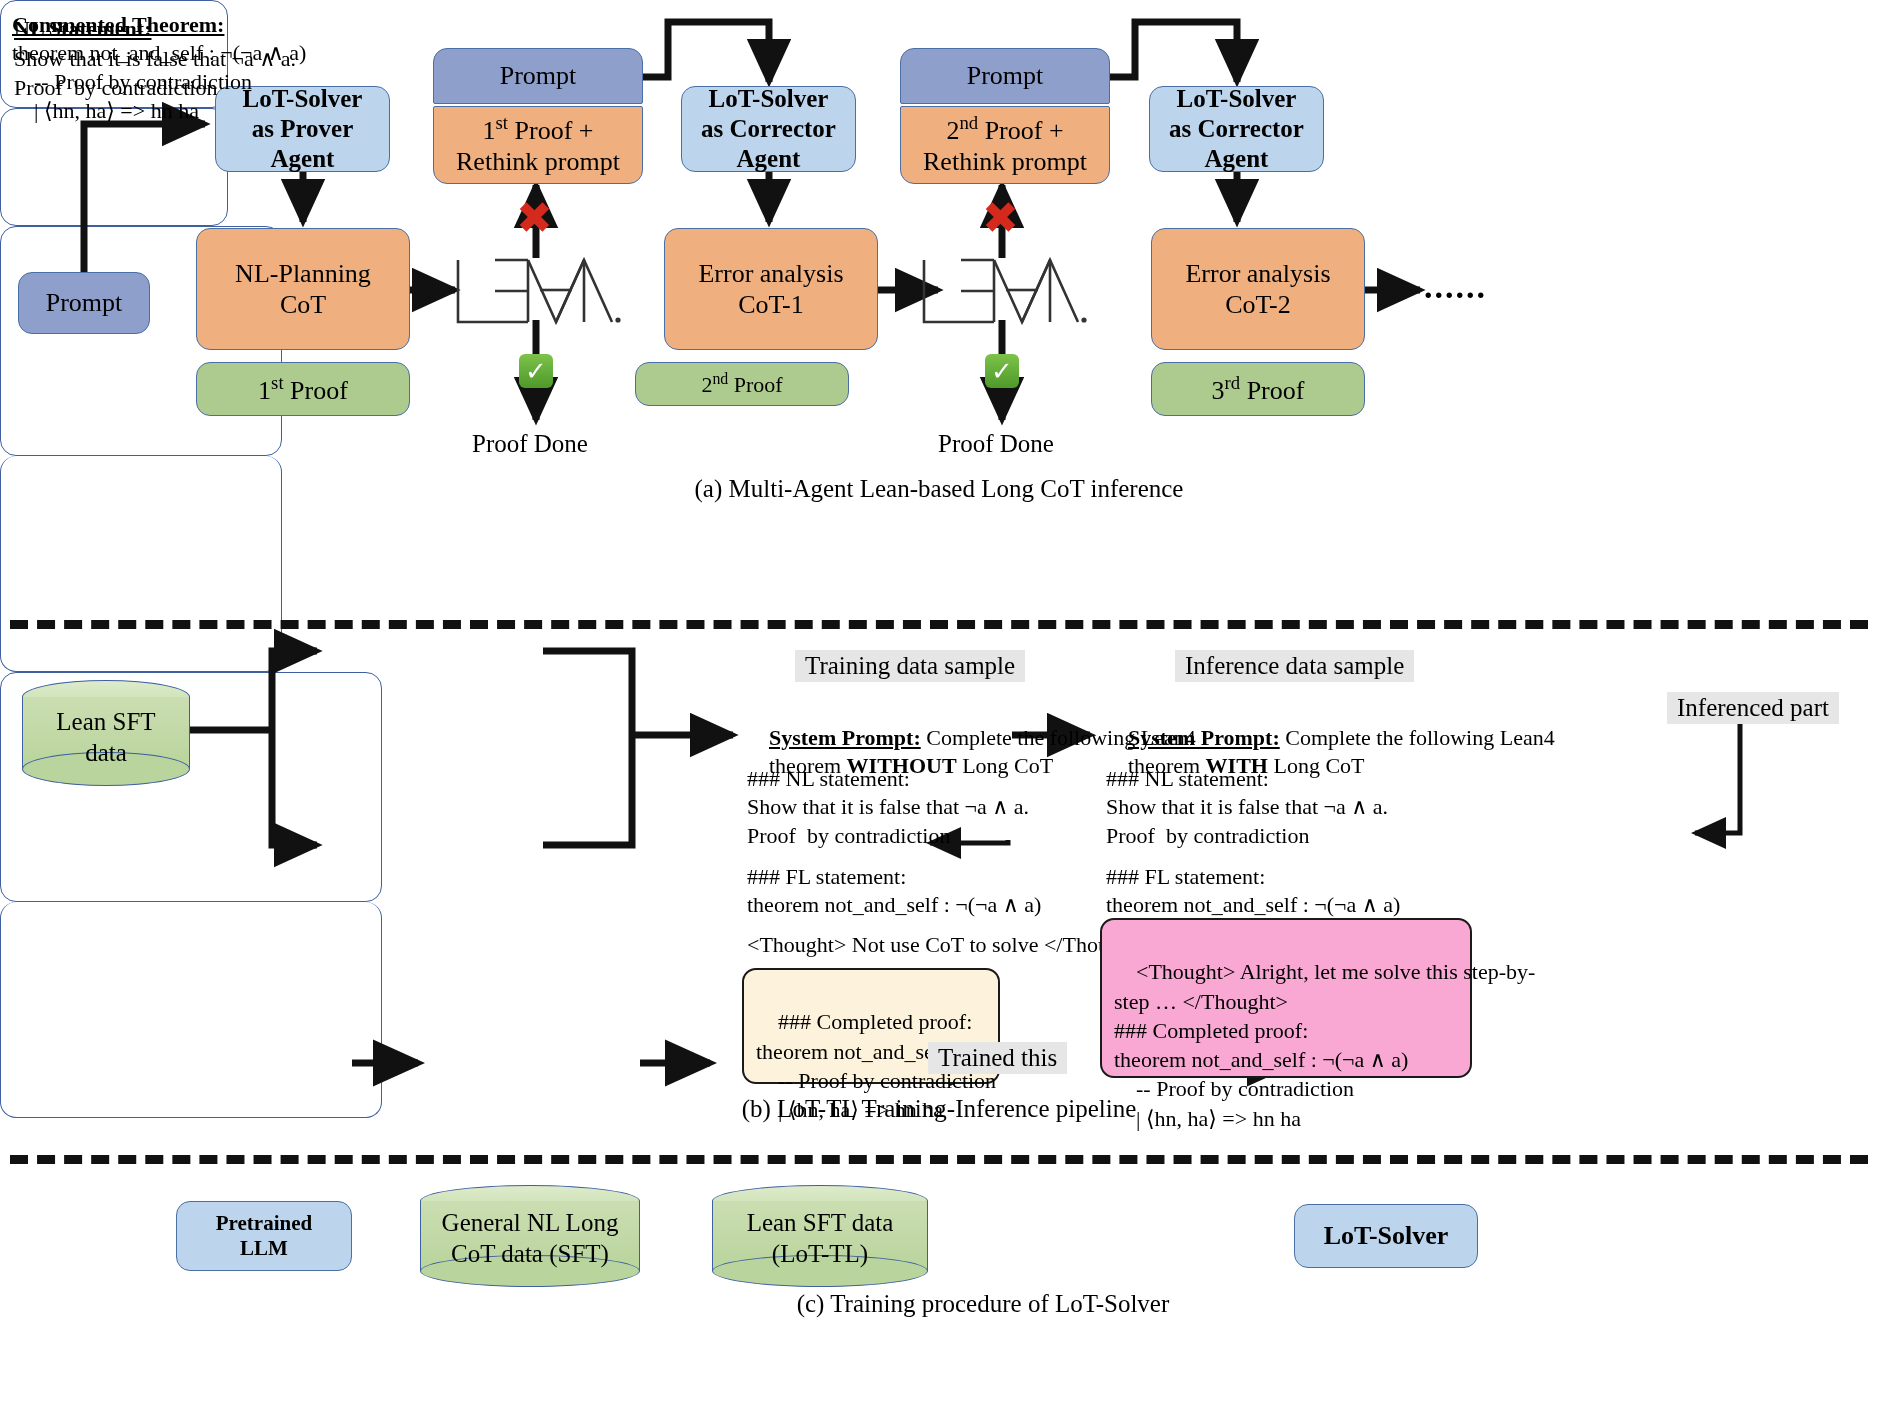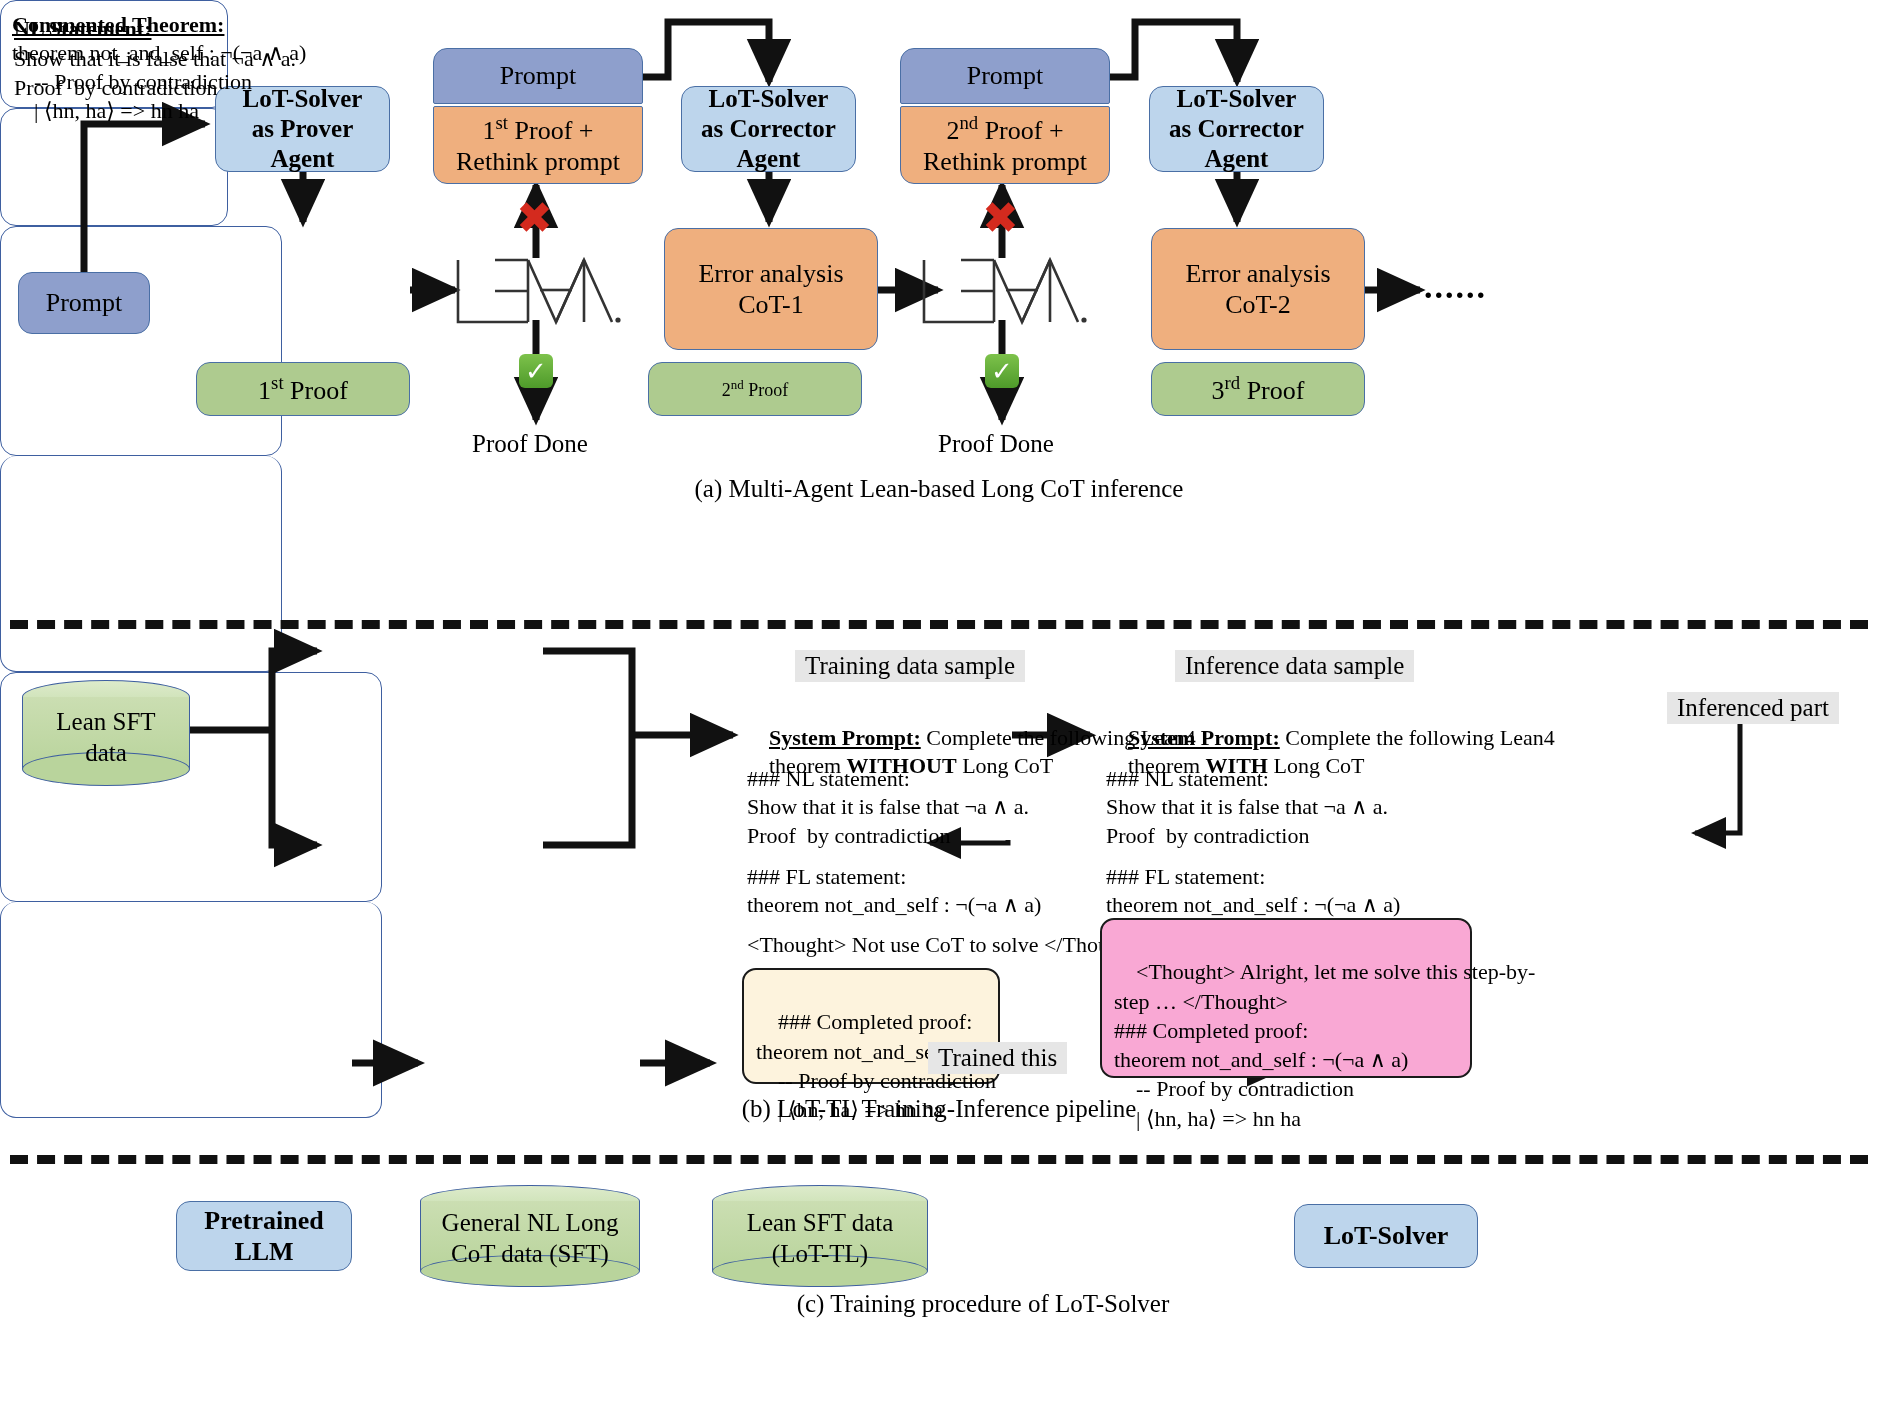--- a/index.html
+++ b/index.html
@@ -104,20 +104,24 @@
   <div class="node blue-dark" style="left:18px;top:272px;width:132px;height:62px;font-size:26px;">
     <span>Prompt</span>
   </div>
 
   <div class="node blue-light bold" style="left:215px;top:86px;width:175px;height:86px;font-size:25px;">
     <span style="white-space:pre-line;">LoT-Solver
 as Prover
 Agent</span>
   </div>
 
+  <div class="node orange" style="left:196px;top:228px;width:214px;height:122px;font-size:26px;">
+    <span style="white-space:pre-line;">NL-Planning
+CoT</span>
+  </div>
 
   <div class="node green" style="left:196px;top:362px;width:214px;height:54px;font-size:26px;">
     <span>
       <span>1</span><span class="sub">st</span><span> Proof</span>
     </span>
   </div>
 
   <div style="position:absolute;left:452px;top:252px;width:170px;height:78px;">
     <svg viewBox="0 0 170 78" width="170" height="78">
       <g stroke="#333" stroke-width="2.6" fill="none">
@@ -152,21 +156,21 @@
     <span style="white-space:pre-line;">LoT-Solver
 as Corrector
 Agent</span>
   </div>
 
   <div class="node orange" style="left:664px;top:228px;width:214px;height:122px;font-size:26px;">
     <span style="white-space:pre-line;">Error analysis
 CoT-1</span>
   </div>
 
-  <div class="node green" style="left:648px;top:362px;width:214px;height:54px;font-size:18px;">
+  <div class="node green" style="left:635px;top:362px;width:214px;height:44px;font-size:22px;">
     <span>
       <span>2</span><span class="sub">nd</span><span> Proof</span>
     </span>
   </div>
 
   <div style="position:absolute;left:918px;top:252px;width:170px;height:78px;">
     <svg viewBox="0 0 170 78" width="170" height="78">
       <g stroke="#333" stroke-width="2.6" fill="none">
         <path d="M6,8 L6,70 L76,70"></path>
         <path d="M43,8 L76,8"></path>
@@ -283,21 +287,21 @@
     -- Proof by contradiction
     | ⟨hn, ha⟩ =&gt; hn ha</span>
   </div>
   <div class="white-box" style="left:1092px;top:880px;width:380px;height:215px;border-top:none;"></div>
   <div class="tagbox" style="left:1667px;top:692px;">Inferenced part</div>
 
   <div class="cap" style="left:0;top:1095px;width:1878px;">(b) LoT-TL Training-Inference pipeline</div>
 
   <div class="dashed" style="left:10px;top:1155px;width:1858px;"></div>
 
-  <div class="node blue-light bold" style="left: 176px; width: 176px; height: 70px; font-size: 26px; top: 1201px;">
+  <div class="node blue-light bold" style="left: 176px; width: 176px; height: 70px; font-size: 21px; top: 1201px;">
     <span style="white-space:pre-line;">Pretrained
 LLM</span>
   </div>
 
   <div class="cyl" style="left: 420px; top: 1185px; width: 220px; height: 102px;">
     <div class="top" style="width:220px;height:32px;"></div>
     <div class="body" style="top:16px;width:220px;height:70px;"></div>
     <div class="bot" style="top:70px;width:220px;height:32px;"></div>
     <div class="cyltxt" style="top:22px;white-space:pre-line;">General NL Long
 CoT data (SFT)</div>

